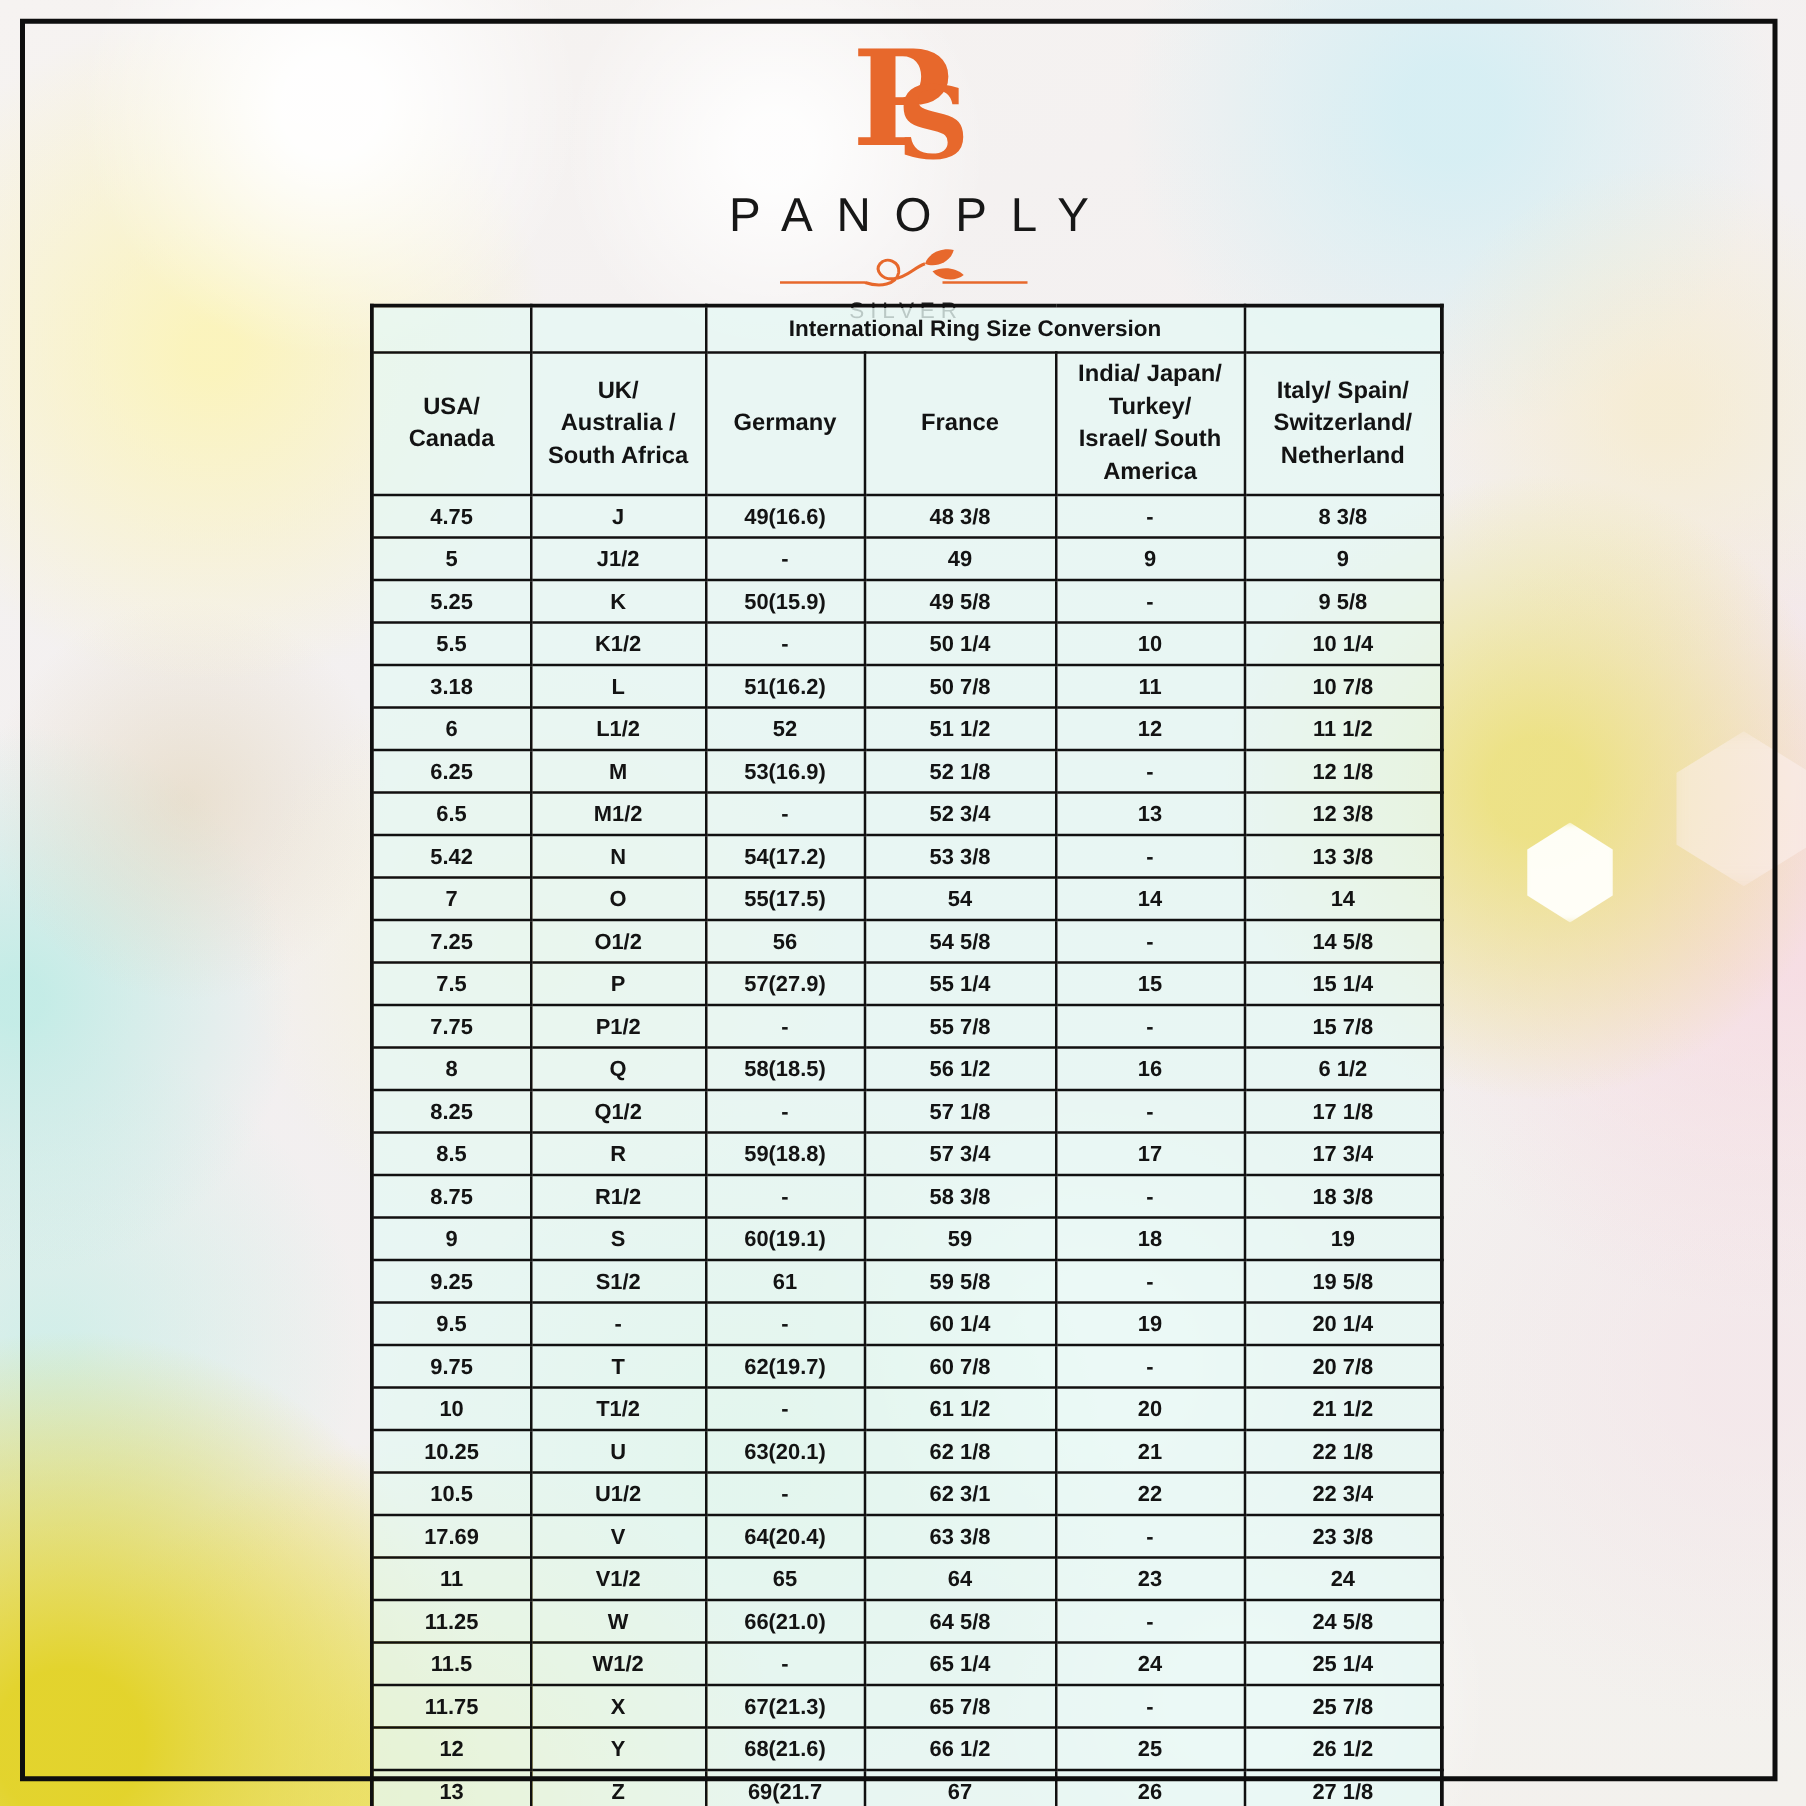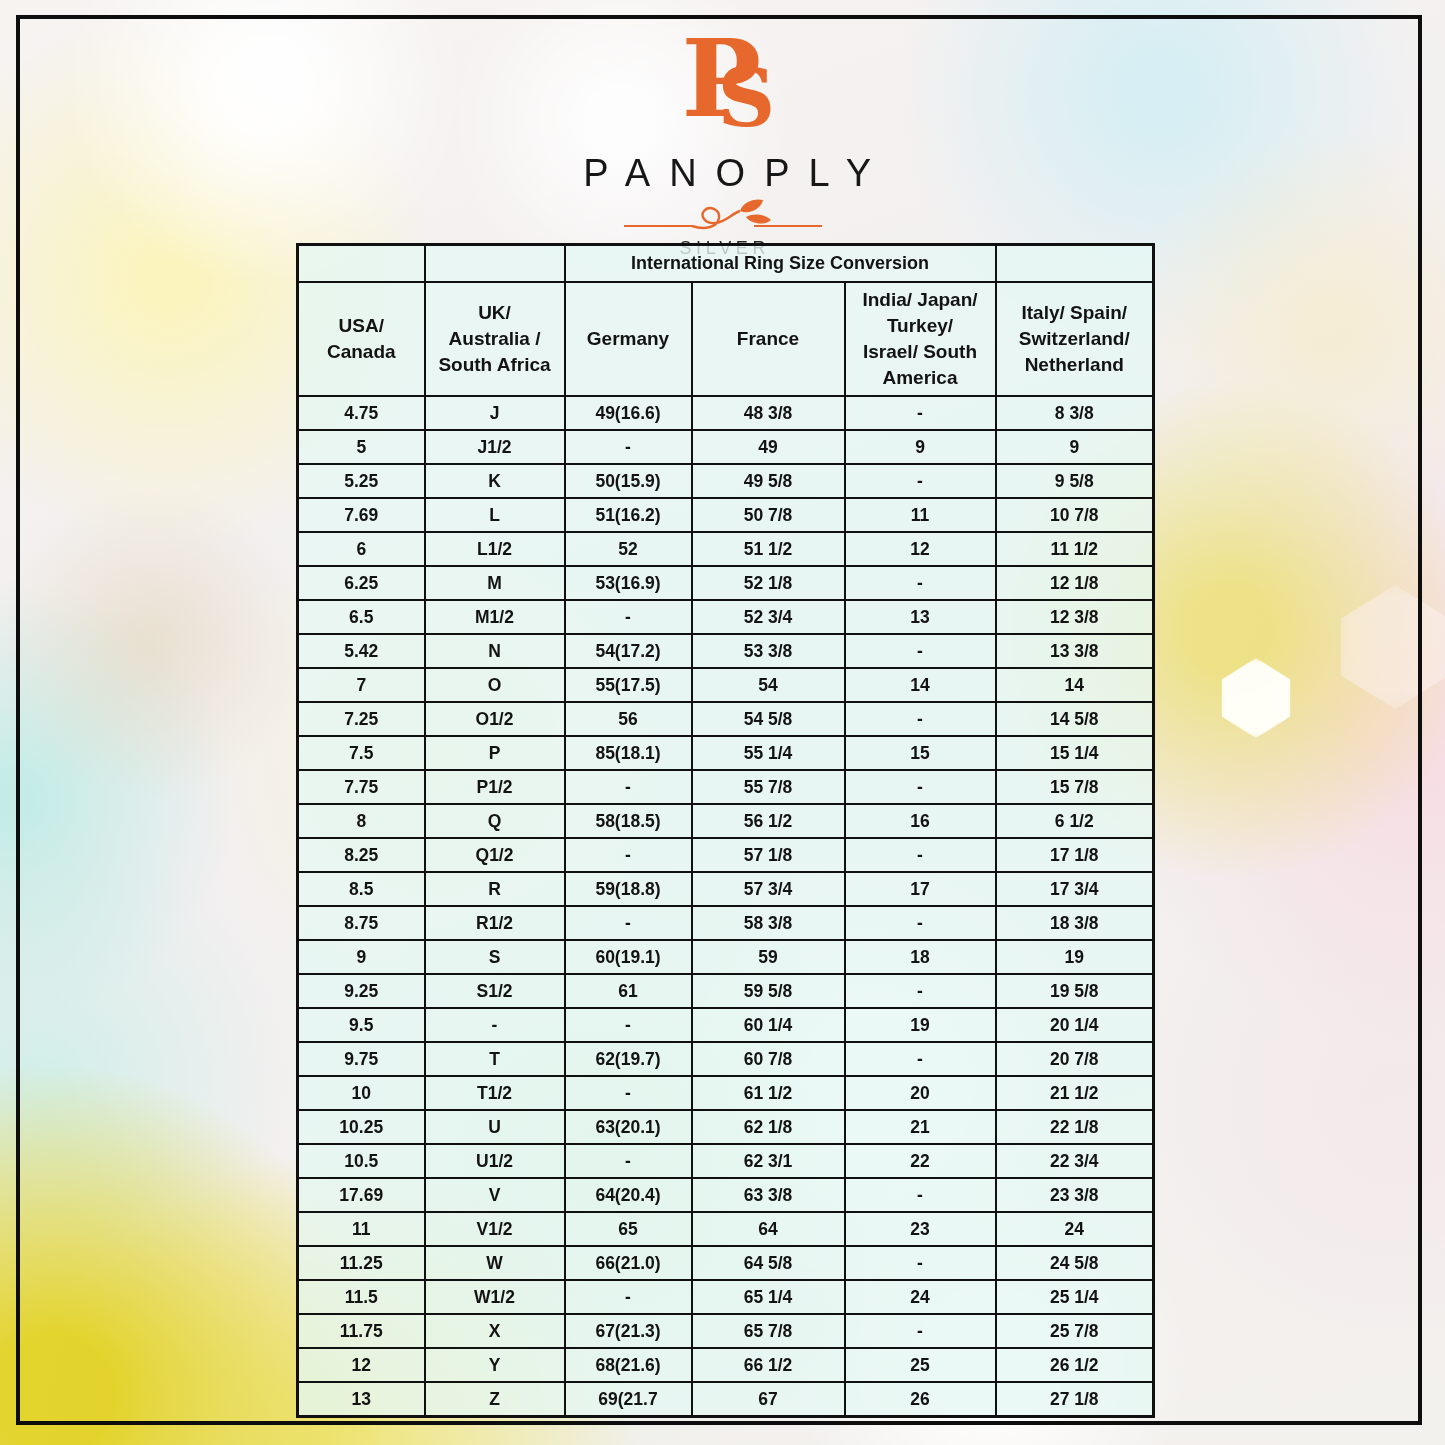--- a/index.html
+++ b/index.html
@@ -167,21 +167,29 @@
       </tr>
       <tr>
         <td>5.25</td>
         <td>K</td>
         <td>50(15.9)</td>
         <td>49 5/8</td>
         <td>-</td>
         <td>9 5/8</td>
       </tr>
       <tr>
-        <td>7.69</td>
+        <td>5.5</td>
+        <td>K1/2</td>
+        <td>-</td>
+        <td>50 1/4</td>
+        <td>10</td>
+        <td>10 1/4</td>
+      </tr>
+      <tr>
+        <td>3.18</td>
         <td>L</td>
         <td>51(16.2)</td>
         <td>50 7/8</td>
         <td>11</td>
         <td>10 7/8</td>
       </tr>
       <tr>
         <td>6</td>
         <td>L1/2</td>
         <td>52</td>
@@ -225,21 +233,21 @@
         <td>7.25</td>
         <td>O1/2</td>
         <td>56</td>
         <td>54 5/8</td>
         <td>-</td>
         <td>14 5/8</td>
       </tr>
       <tr>
         <td>7.5</td>
         <td>P</td>
-        <td>85(18.1)</td>
+        <td>57(27.9)</td>
         <td>55 1/4</td>
         <td>15</td>
         <td>15 1/4</td>
       </tr>
       <tr>
         <td>7.75</td>
         <td>P1/2</td>
         <td>-</td>
         <td>55 7/8</td>
         <td>-</td>

